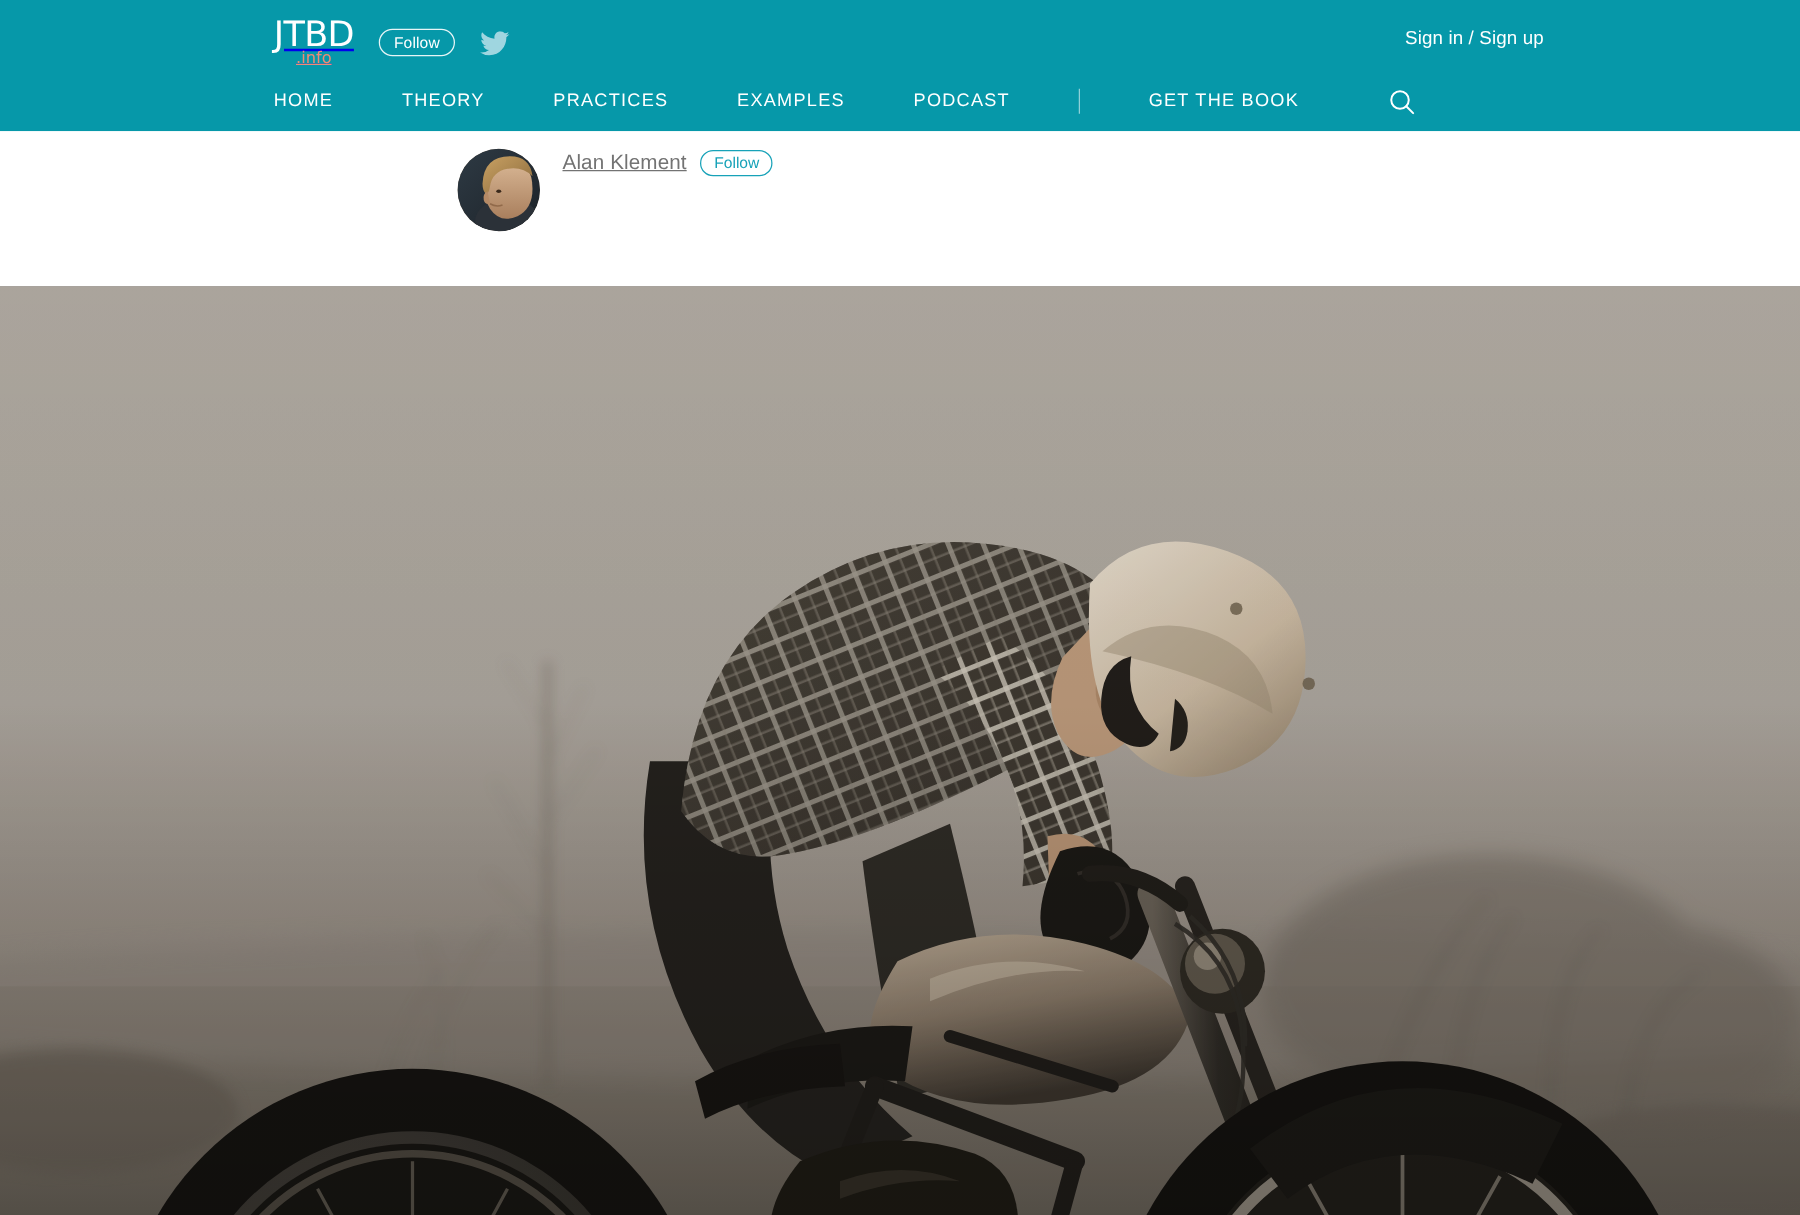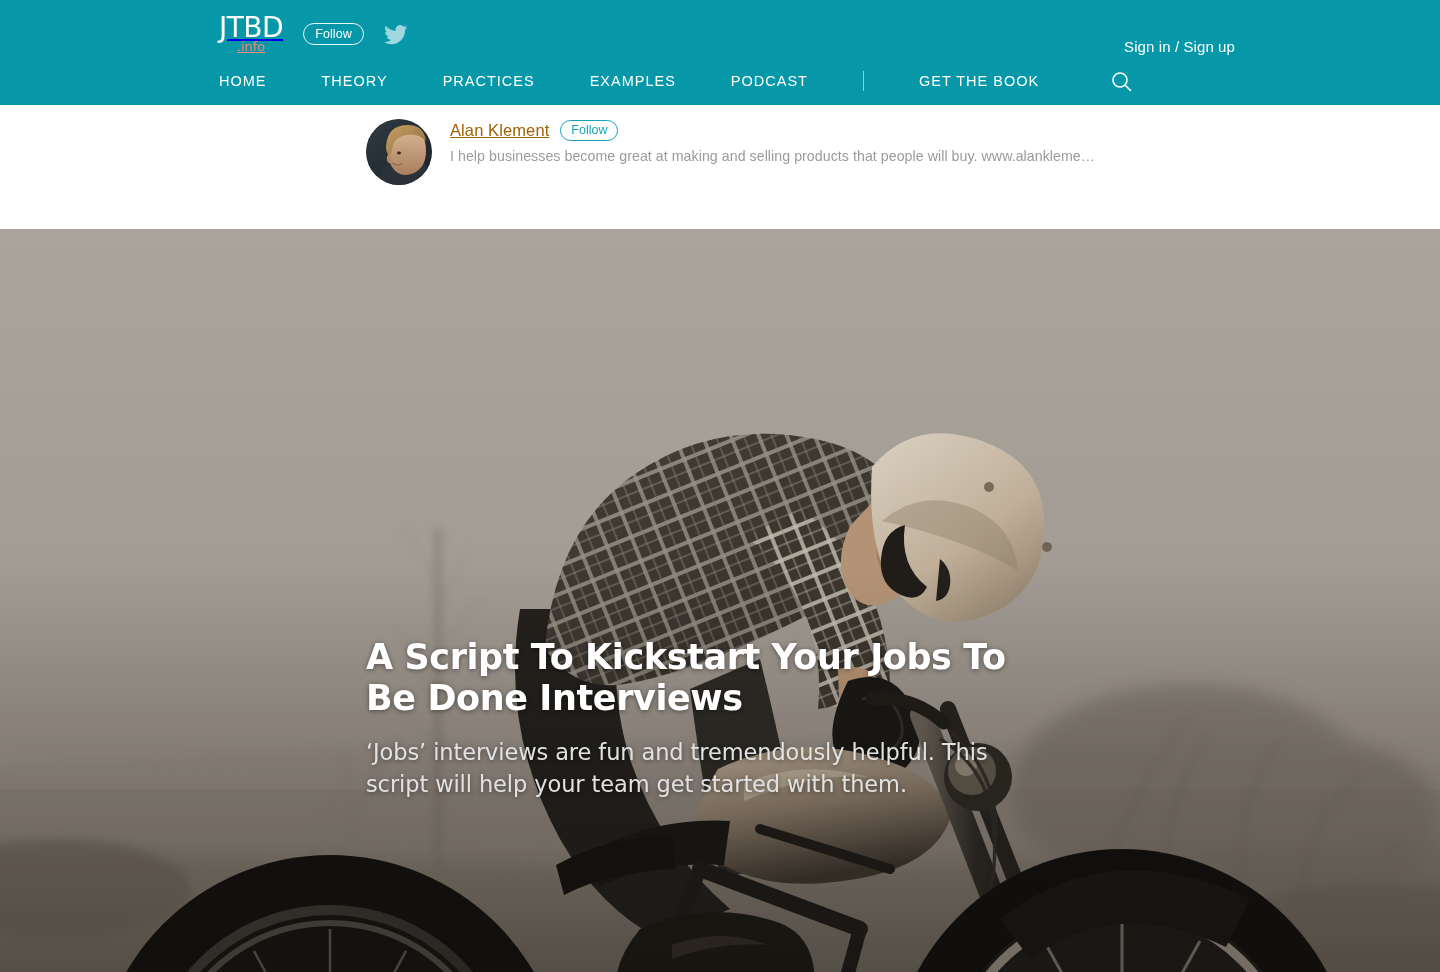--- a/index.html
+++ b/index.html
@@ -102,21 +102,20 @@
     position: absolute;
     right: 205px;
     top: 22px;
     color: #ffffff;
     font-size: 15px;
     font-family: "Liberation Sans", sans-serif;
     text-decoration: none;
     letter-spacing: 0.1px;
     cursor: pointer;
     white-space: nowrap;
-    margin-top: 16px;
   }
 
   .main-nav {
     position: absolute;
     left: 219px;
     top: 66px;
     display: flex;
     align-items: center;
     height: 30px;
     gap: 28px;
@@ -185,21 +184,21 @@
 
   .author-name-row {
     display: flex;
     align-items: center;
     height: 22px;
   }
 
   .author-name {
     font-family: "Liberation Sans", sans-serif;
     font-size: 16.5px;
-    color: #a16207;
+    color: #737373;
     letter-spacing: 0.1px;
     white-space: nowrap;
   }
 
   .follow-pill-author {
     margin-left: 11px;
     display: inline-flex;
     align-items: center;
     justify-content: center;
     height: 21px;
@@ -367,21 +366,20 @@
             <path d="M26 44 q5 3 10 1" stroke="#7a5436" stroke-width="1.2" fill="none" opacity="0.6"></path>
           </g>
         </svg>
       </div>
 
       <div class="author-text">
         <div class="author-name-row">
           <a class="author-name" href="#">Alan Klement</a>
           <button class="follow-pill-author">Follow</button>
         </div>
-        <div class="author-bio">I help businesses become great at making and selling products that people will buy. www.alankleme…</div>
       </div>
 
     </div>
   </section>
 
   <section class="hero">
 
     <svg class="hero-photo" viewBox="0 0 1440 743" preserveAspectRatio="xMidYMid slice" aria-hidden="true">
       <defs>
         <linearGradient id="sky" x1="0" y1="0" x2="0" y2="1">
@@ -534,19 +532,15 @@
         <circle cx="1122" cy="852" r="12" fill="#2d2821"></circle>
       </g>
 
       <path d="M1000 690 q110 -86 250 -20 l-24 48 q-110 -52 -196 12z" fill="#131210"></path>
 
       <rect width="1440" height="743" fill="#6b5f4f" opacity="0.10"></rect>
     </svg>
 
     <div class="hero-overlay"></div>
 
-    <div class="hero-text">
-      <h1 class="hero-title">A Script To Kickstart Your Jobs To Be Done Interviews</h1>
-      <p class="hero-subtitle">‘Jobs’ interviews are fun and tremendously helpful. This script will help your team get started with them.</p>
-    </div>
   </section>
 
 </div>
 
 </body></html>

